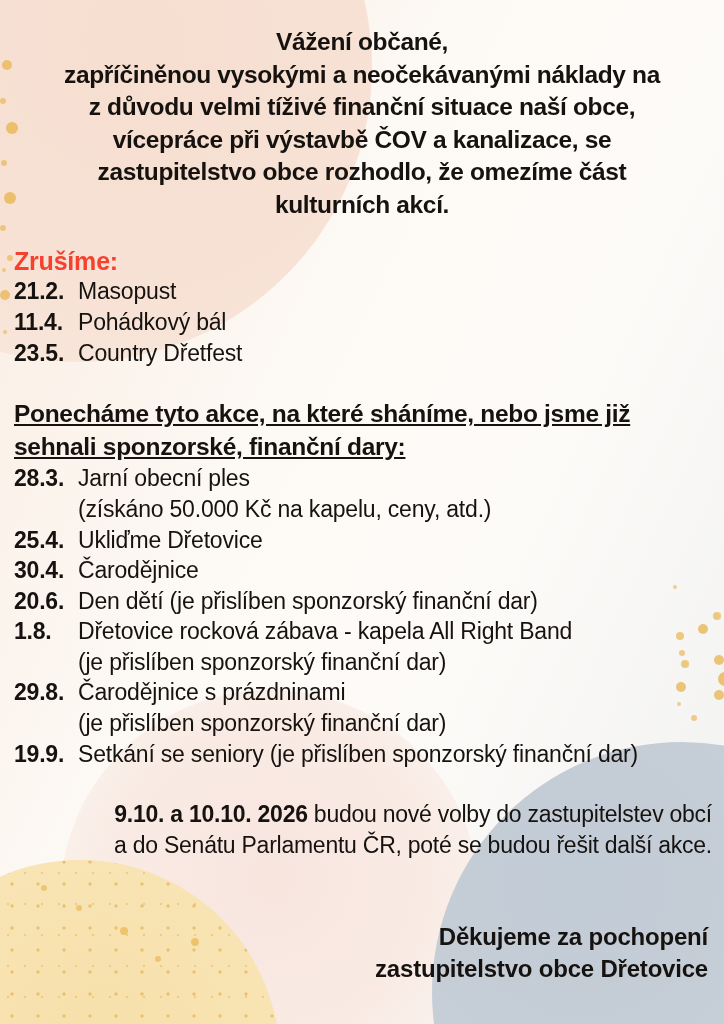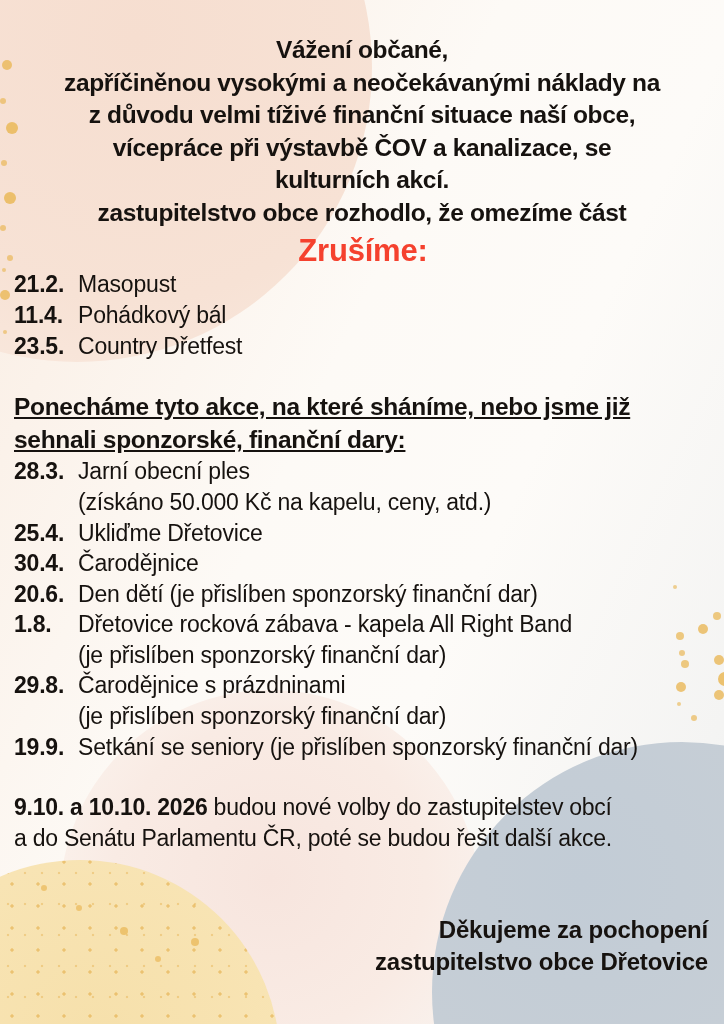--- a/index.html
+++ b/index.html
@@ -96,44 +96,43 @@
   .dot {
     position: absolute;
     border-radius: 50%;
     background: #eab858;
   }
 
   
   .content {
     position: relative;
     z-index: 5;
-    padding: 8px 12px;
+    padding: 0 12px;
     box-sizing: border-box;
     width: 100%;
     height: 100%;
   }
 
   .intro {
     text-align: center;
     font-weight: bold;
     font-size: 24.5px;
     line-height: 1.33;
     letter-spacing: -0.35px;
     padding: 26px 6px 0 6px;
     margin: 0;
   }
   .intro .ln { display: block; }
 
   .section-head-red {
     color: #f5412e;
     font-weight: bold;
-    font-size: 31px;
+    font-size: 25px;
     letter-spacing: -0.2px;
-    margin: 4px 0 0 2px;
-    text-align: center;
+    margin: 26px 0 0 2px;
   }
 
   .section-head {
     font-weight: bold;
     font-size: 24.5px;
     line-height: 1.33;
     letter-spacing: -0.3px;
     margin: 0 0 0 2px;
   }
   .section-head .ln { display: block; text-decoration: underline; }
@@ -170,21 +169,21 @@
     letter-spacing: -0.2px;
     margin-left: 66px;
   }
 
   .elections {
     font-size: 23px;
     line-height: 1.34;
     letter-spacing: -0.25px;
     margin: 0 0 0 2px;
   }
-  .elections .ln { display: block; }
+  .elections .ln { display: block; text-align: right; }
   .elections b { font-weight: bold; }
 
   .signoff {
     text-align: right;
     font-weight: bold;
     font-size: 24px;
     line-height: 1.35;
     letter-spacing: -0.2px;
     margin-right: 4px;
   }
@@ -232,22 +231,22 @@
       </div>
   </div>
 
   <div class="content">
 
     <div class="intro">
       <span class="ln">Vážení občané,</span>
       <span class="ln">zapříčiněnou vysokými a neočekávanými náklady na</span>
       <span class="ln">z důvodu velmi tíživé finanční situace naší obce,</span>
       <span class="ln">vícepráce při výstavbě ČOV a kanalizace, se</span>
+      <span class="ln">zastupitelstvo obce rozhodlo, že omezíme část</span>
       <span class="ln">kulturních akcí.</span>
-      <span class="ln">zastupitelstvo obce rozhodlo, že omezíme část</span>
     </div>
 
     <div class="section-head-red">Zrušíme:</div>
     <ul class="evt-list" id="cancelled-list">
         <li class="evt">
           <span class="evt-date">21.2.</span>
           <span class="evt-name">Masopust</span>
         </li>
         <li class="evt">
           <span class="evt-date">11.4.</span>

